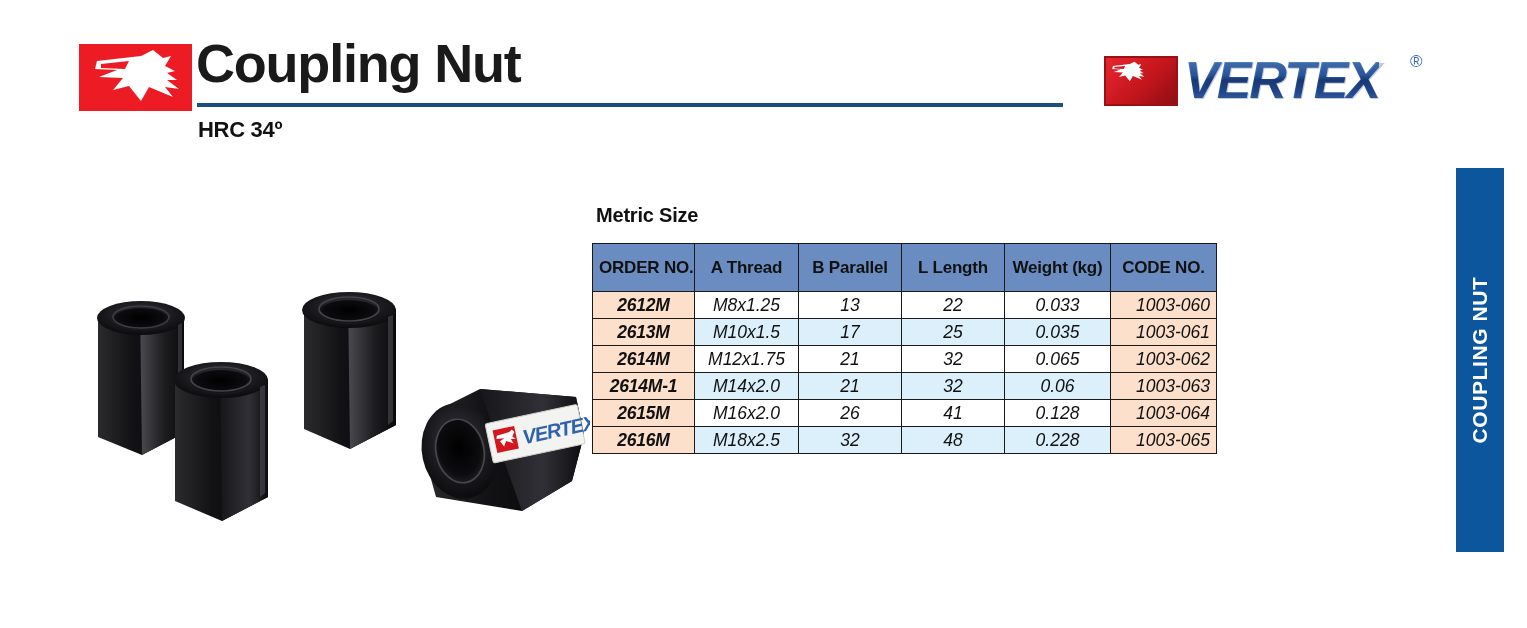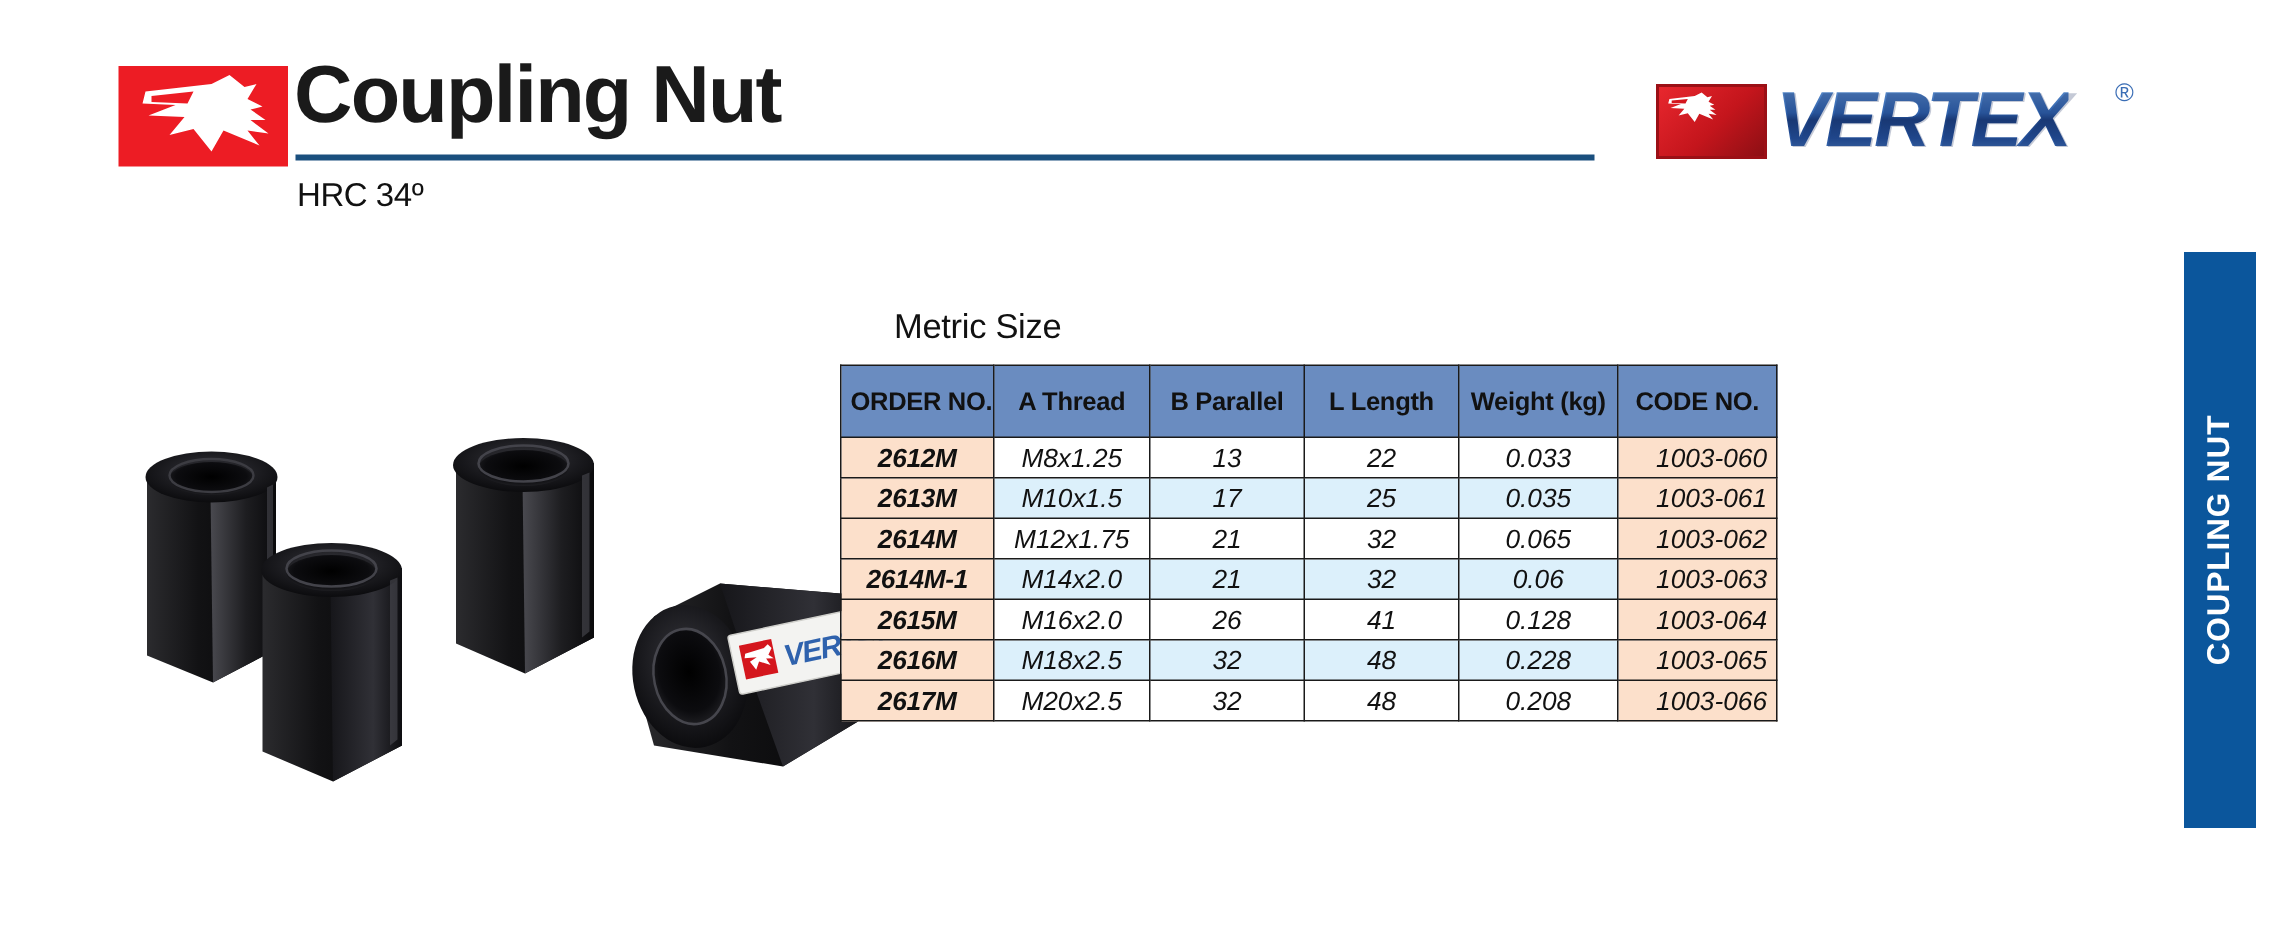--- a/index.html
+++ b/index.html
@@ -47,21 +47,21 @@
     width: 866px;
     height: 4px;
     background: #1a4f7e;
   }
 
   #page-subtitle {
     position: absolute;
     left: 198px;
     top: 117px;
     font-size: 22px;
-    font-weight: normal;
+    font-weight: bold;
     color: #111111;
     letter-spacing: -0.3px;
     white-space: nowrap;
   }
 
   
   #brand-logo {
     position: absolute;
     left: 1104px;
     top: 50px;
@@ -112,29 +112,29 @@
     top: 265px;
     width: 530px;
     height: 290px;
   }
 
   
   #metric-size-label {
     position: absolute;
     left: 596px;
     top: 204px;
-    font-size: 23px;
-    font-weight: normal;
+    font-size: 20px;
+    font-weight: bold;
     color: #111111;
     letter-spacing: -0.2px;
   }
 
   #spec-table {
     position: absolute;
-    left: 560px;
+    left: 592px;
     top: 243px;
     width: 624px;
     border-collapse: collapse;
     table-layout: fixed;
     font-size: 17px;
     color: #111111;
   }
   #spec-table th, #spec-table td {
     border: 1px solid #1a1a1a;
     height: 27px;
@@ -361,26 +361,18 @@
         <td class="col-code">1003-064</td>
       </tr>
       <tr class="row-even">
         <td class="col-order">2616M</td>
         <td class="col-thread">M18x2.5</td>
         <td class="col-parallel">32</td>
         <td class="col-length">48</td>
         <td class="col-weight">0.228</td>
         <td class="col-code">1003-065</td>
       </tr>
-      <tr class="row-odd">
-        <td class="col-order">2617M</td>
-        <td class="col-thread">M20x2.5</td>
-        <td class="col-parallel">32</td>
-        <td class="col-length">48</td>
-        <td class="col-weight">0.208</td>
-        <td class="col-code">1003-066</td>
-      </tr>
     </tbody>
 </table>
 
 <div id="side-tab">
   <div id="side-tab-label">COUPLING NUT</div>
 </div>
 
 </body></html>

